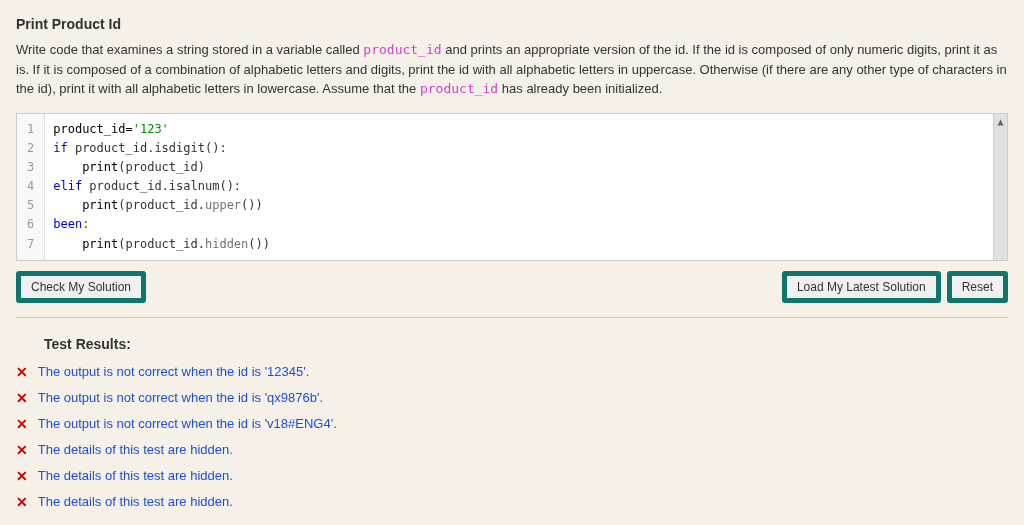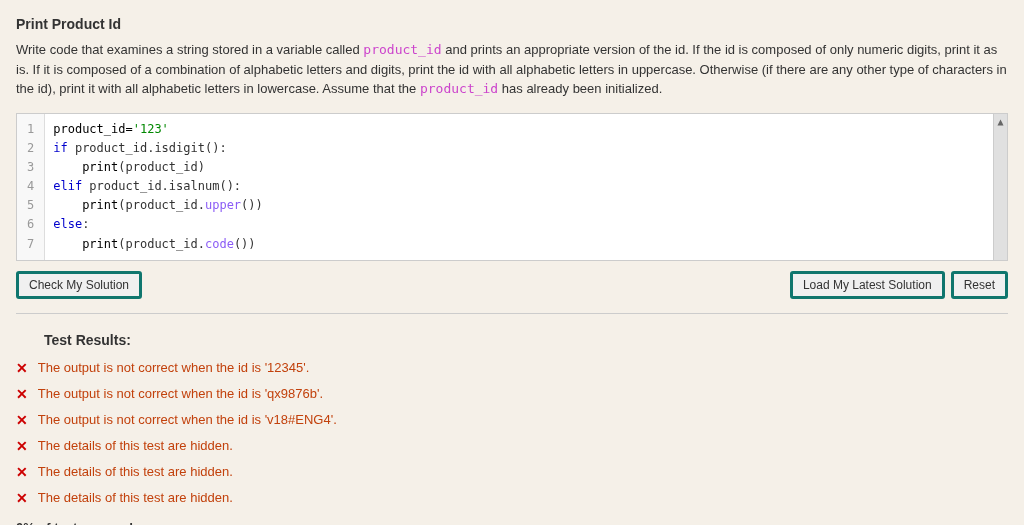--- a/index.html
+++ b/index.html
@@ -74,38 +74,38 @@
       justify-content: center;
       padding-top: 2px;
     }
     .scrollbar-arrow {
       color: #666;
       font-size: 10px;
     }
     .kw { color: #0000cc; font-weight: normal; }
     .fn { color: #000; }
     .str { color: #008800; }
-    .method { color: #8b5cf6; }
+    .method { color: #737373; }
     .toolbar {
       display: flex;
       justify-content: space-between;
       align-items: center;
       margin-bottom: 14px;
     }
     .toolbar-left {}
     .toolbar-right {
       display: flex;
       gap: 6px;
       justify-content: flex-end;
     }
     button {
       font-size: 12px;
       padding: 4px 10px;
       background: #f0f0f0;
-      border: 3px solid #0f766e;
+      border: 5px solid #0f766e;
       border-radius: 3px;
       cursor: pointer;
       color: #333;
     }
     .divider {
       border: none;
       border-top: 1px solid #ccc;
       margin-bottom: 14px;
     }
     .test-results-section {
@@ -123,21 +123,21 @@
       margin-bottom: 10px;
       font-size: 13px;
     }
     .x-icon {
       color: #cc0000;
       font-size: 14px;
       margin-right: 10px;
       font-weight: bold;
     }
     .test-result-text {
-      color: #c2410c;
+      color: #1d4ed8;
     }
     .pass-rate {
       font-weight: bold;
       font-size: 13px;
       margin-top: 14px;
     }
   </style>
 </head>
 <body>
 
@@ -158,22 +158,22 @@
         <div>4</div>
         <div>5</div>
         <div>6</div>
         <div>7</div>
       </div>
       <div class="code-content"><span class="fn">product_id=</span><span class="str">'123'</span>
 <span class="kw">if</span> product_id.isdigit():
     <span class="fn">print</span>(product_id)
 <span class="kw">elif</span> product_id.isalnum():
     <span class="fn">print</span>(product_id.<span class="method">upper</span>())
-<span class="kw">else</span>:
-    <span class="fn">print</span>(product_id.<span class="method">code</span>())</div>
+<span class="kw">been</span>:
+    <span class="fn">print</span>(product_id.<span class="method">hidden</span>())</div>
     </div>
     <div class="scrollbar-thumb">
       <span class="scrollbar-arrow">▲</span>
     </div>
   </div>
 
   <div class="toolbar">
     <div class="toolbar-left">
       <button>Check My Solution</button>
     </div>

